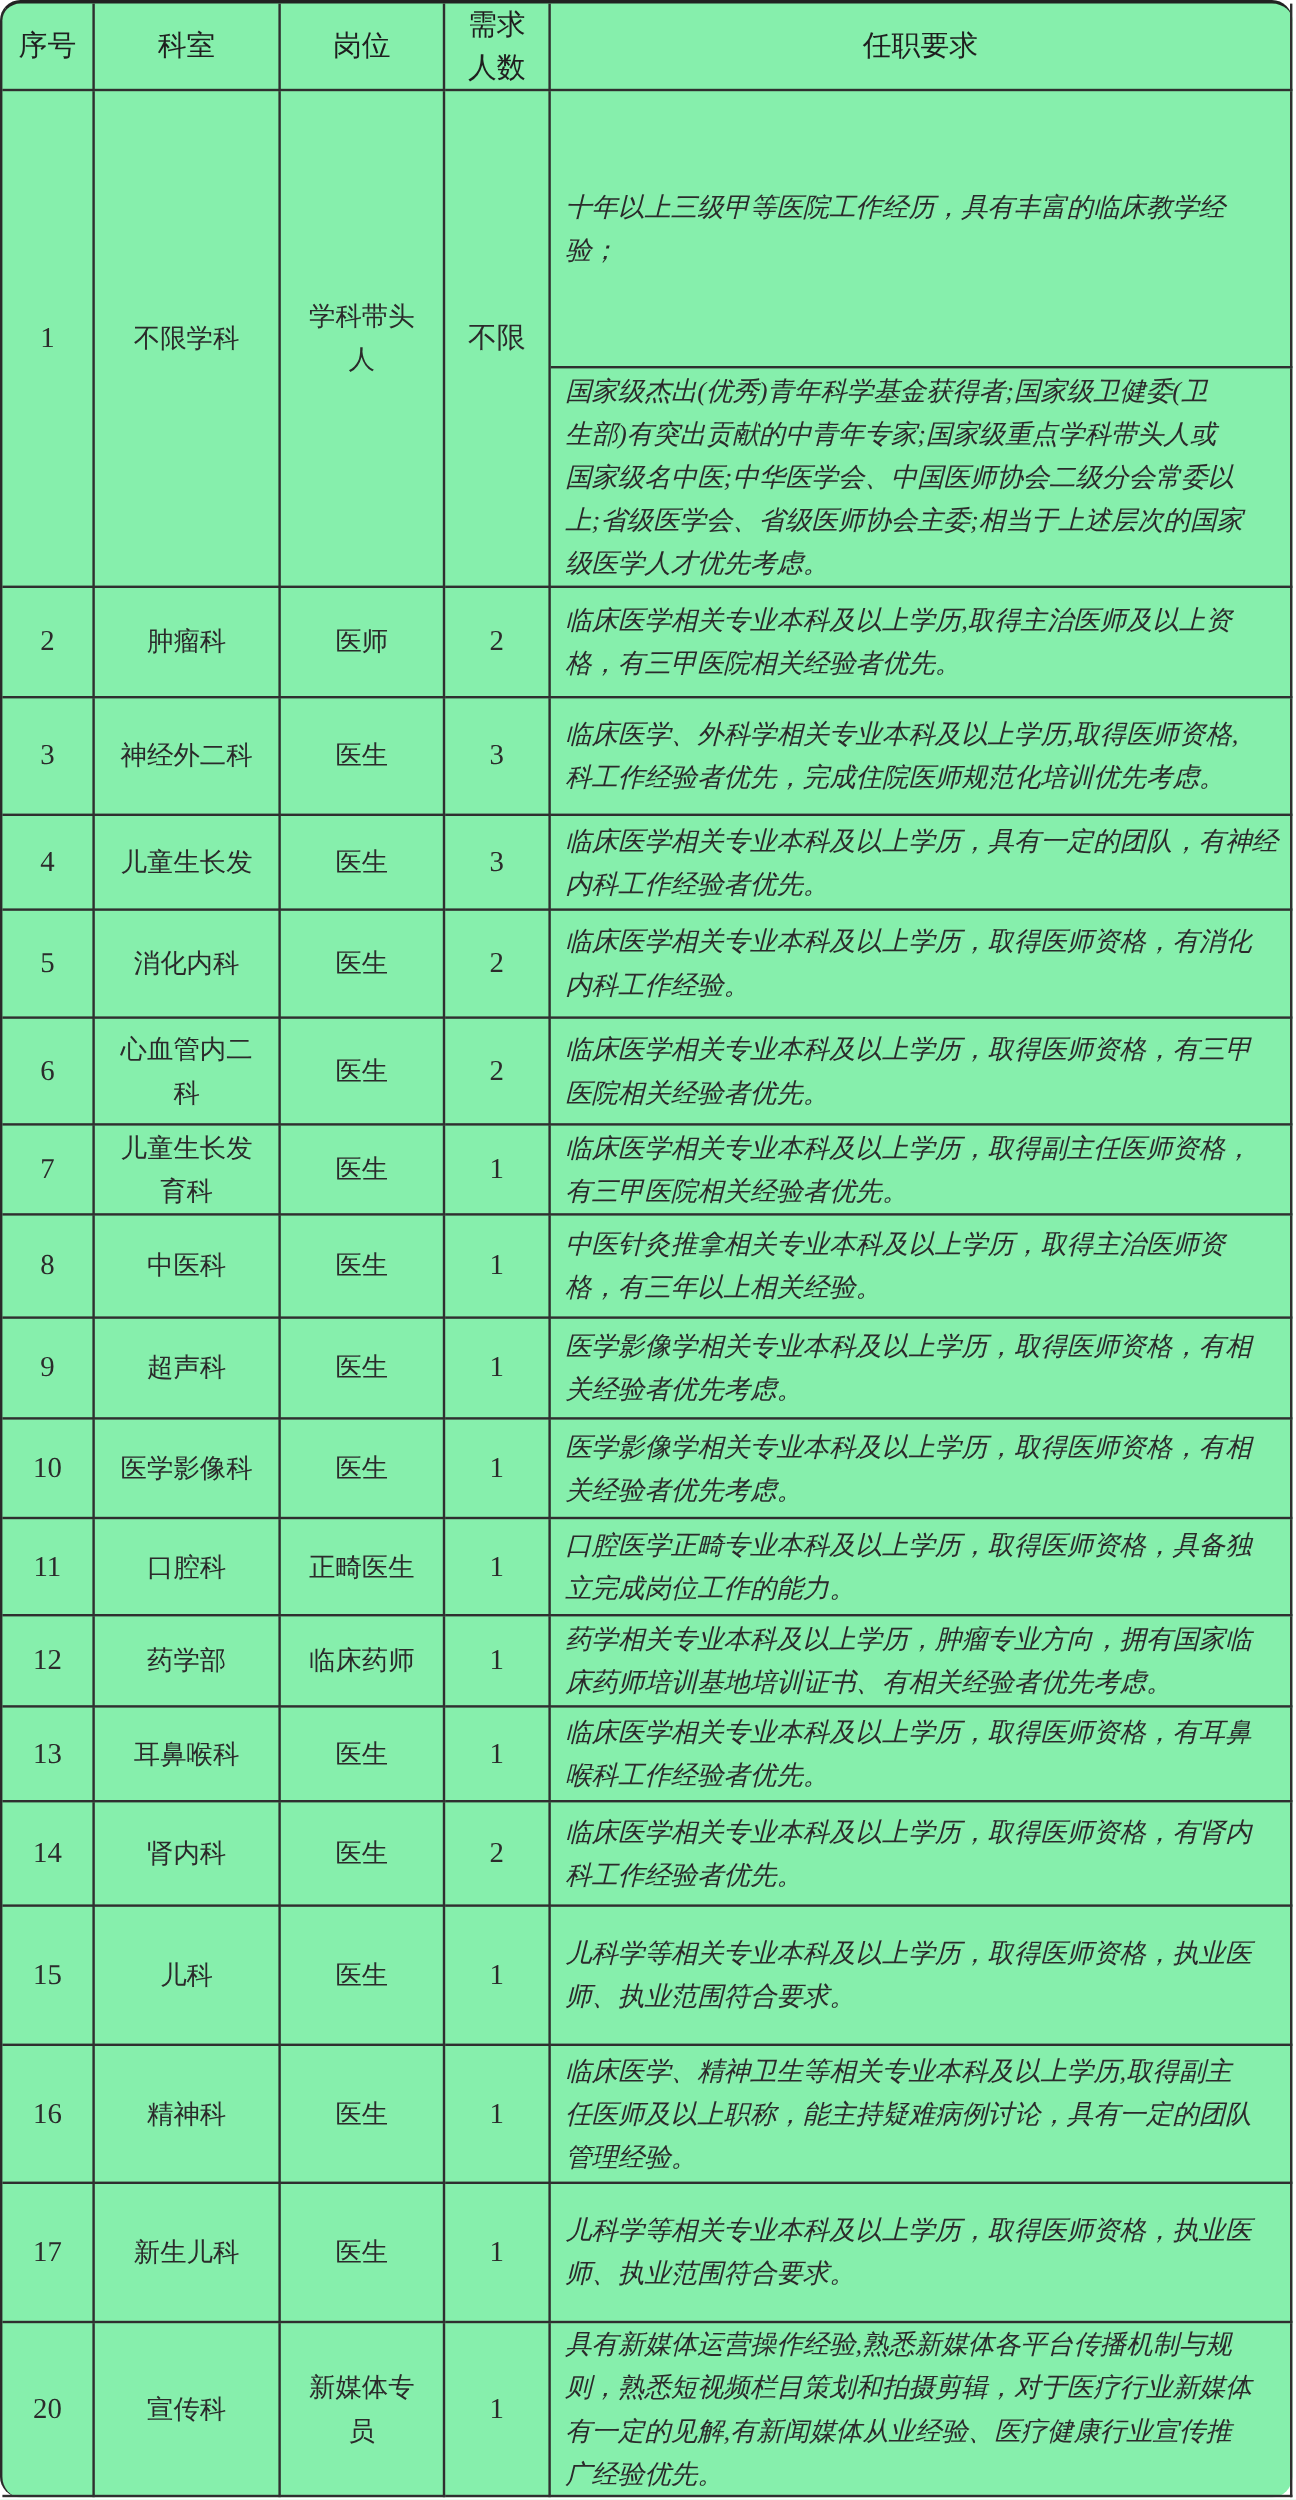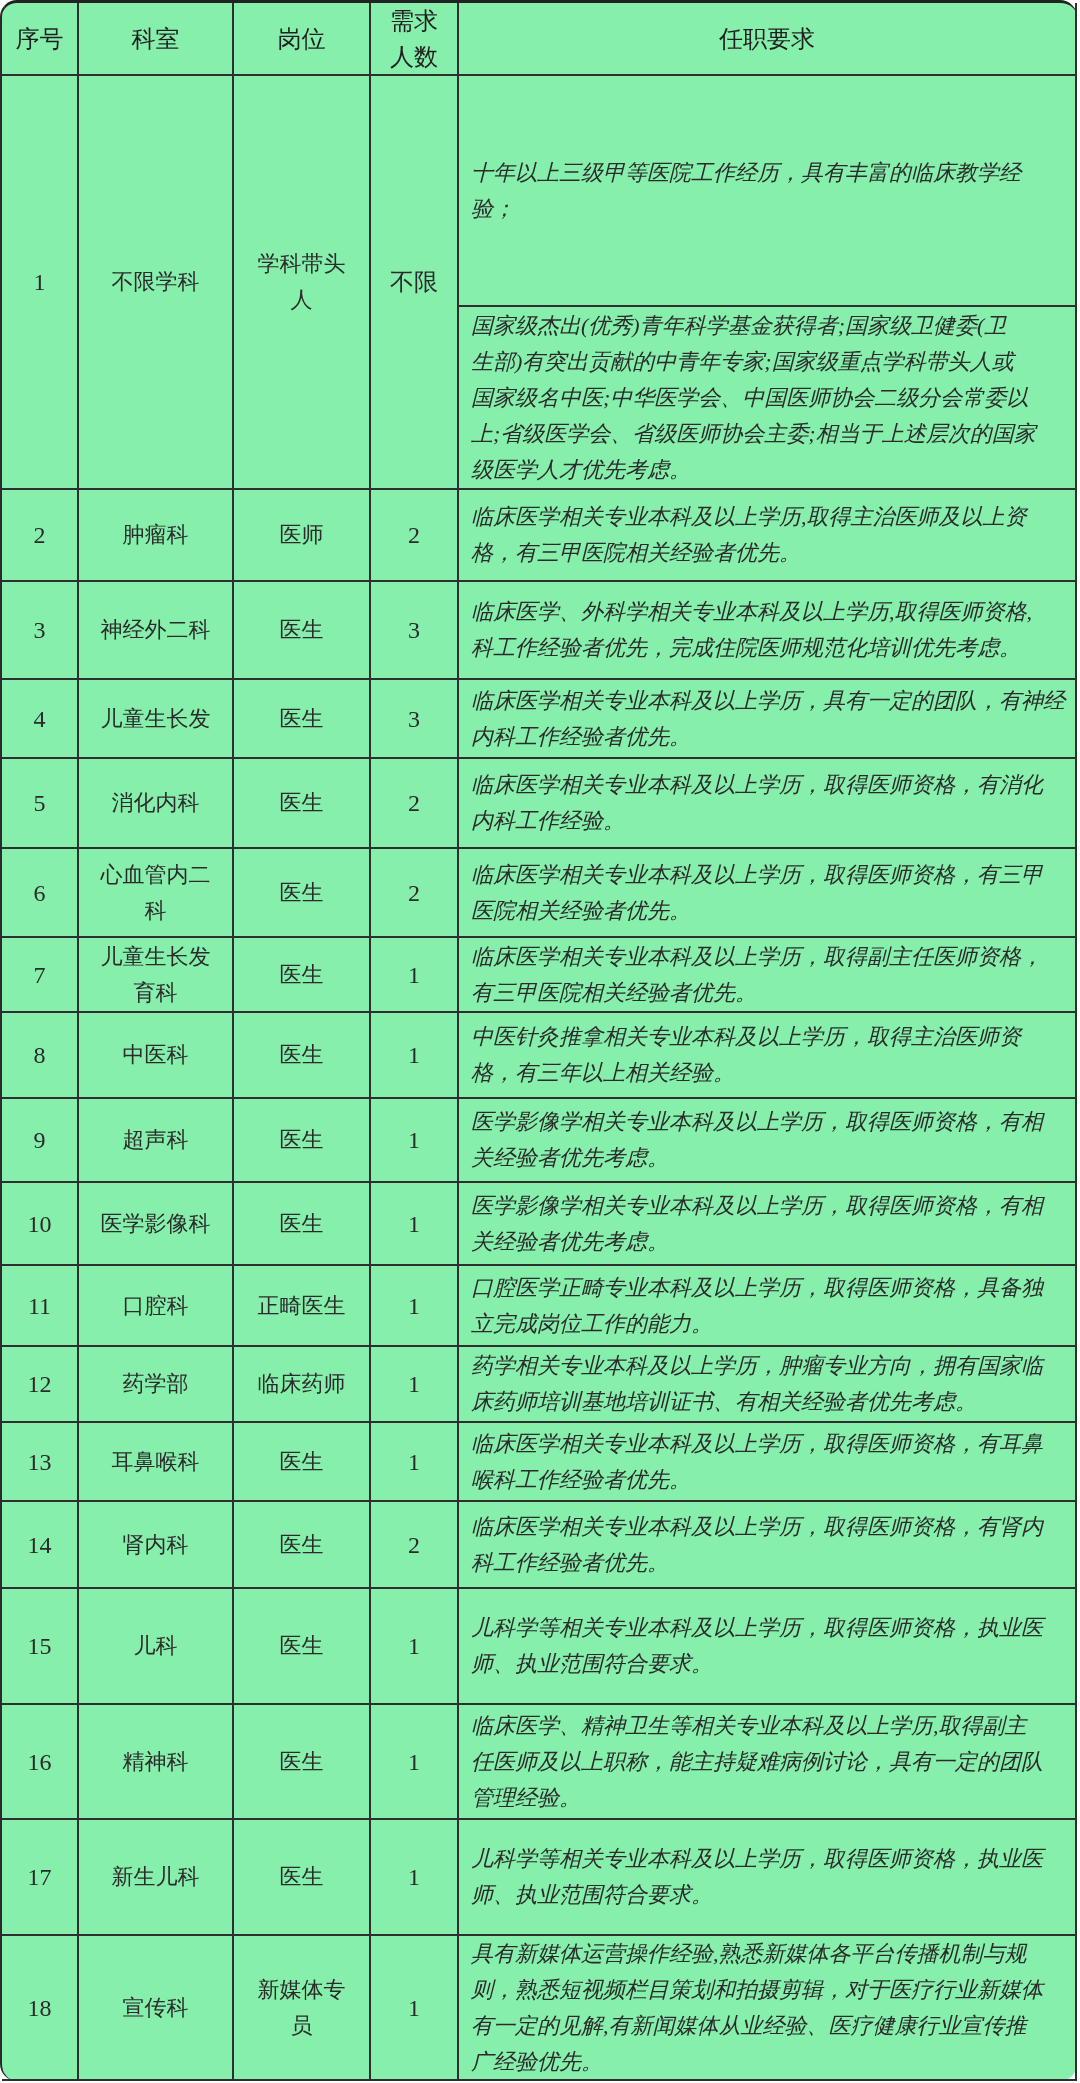--- a/index.html
+++ b/index.html
@@ -202,21 +202,21 @@
   <div class="row">
     <div class="cell"><span class="num">17</span></div>
     <div class="cell"><span>新生儿科</span></div>
     <div class="cell"><span>医生</span></div>
     <div class="cell"><span class="num">1</span></div>
     <div class="cell req"><span>儿科学等相关专业本科及以上学历，取得医师资格，执业医
 师、执业范围符合要求。</span></div>
   </div>
 
   <div class="row">
-    <div class="cell"><span class="num">18</span></div>
+    <div class="cell"><span class="num">20</span></div>
     <div class="cell"><span>宣传科</span></div>
     <div class="cell"><span>新媒体专
 员</span></div>
     <div class="cell"><span class="num">1</span></div>
     <div class="cell req"><span>具有新媒体运营操作经验,熟悉新媒体各平台传播机制与规
 则，熟悉短视频栏目策划和拍摄剪辑，对于医疗行业新媒体
 有一定的见解,有新闻媒体从业经验、医疗健康行业宣传推
 广经验优先。</span></div>
   </div>
 

